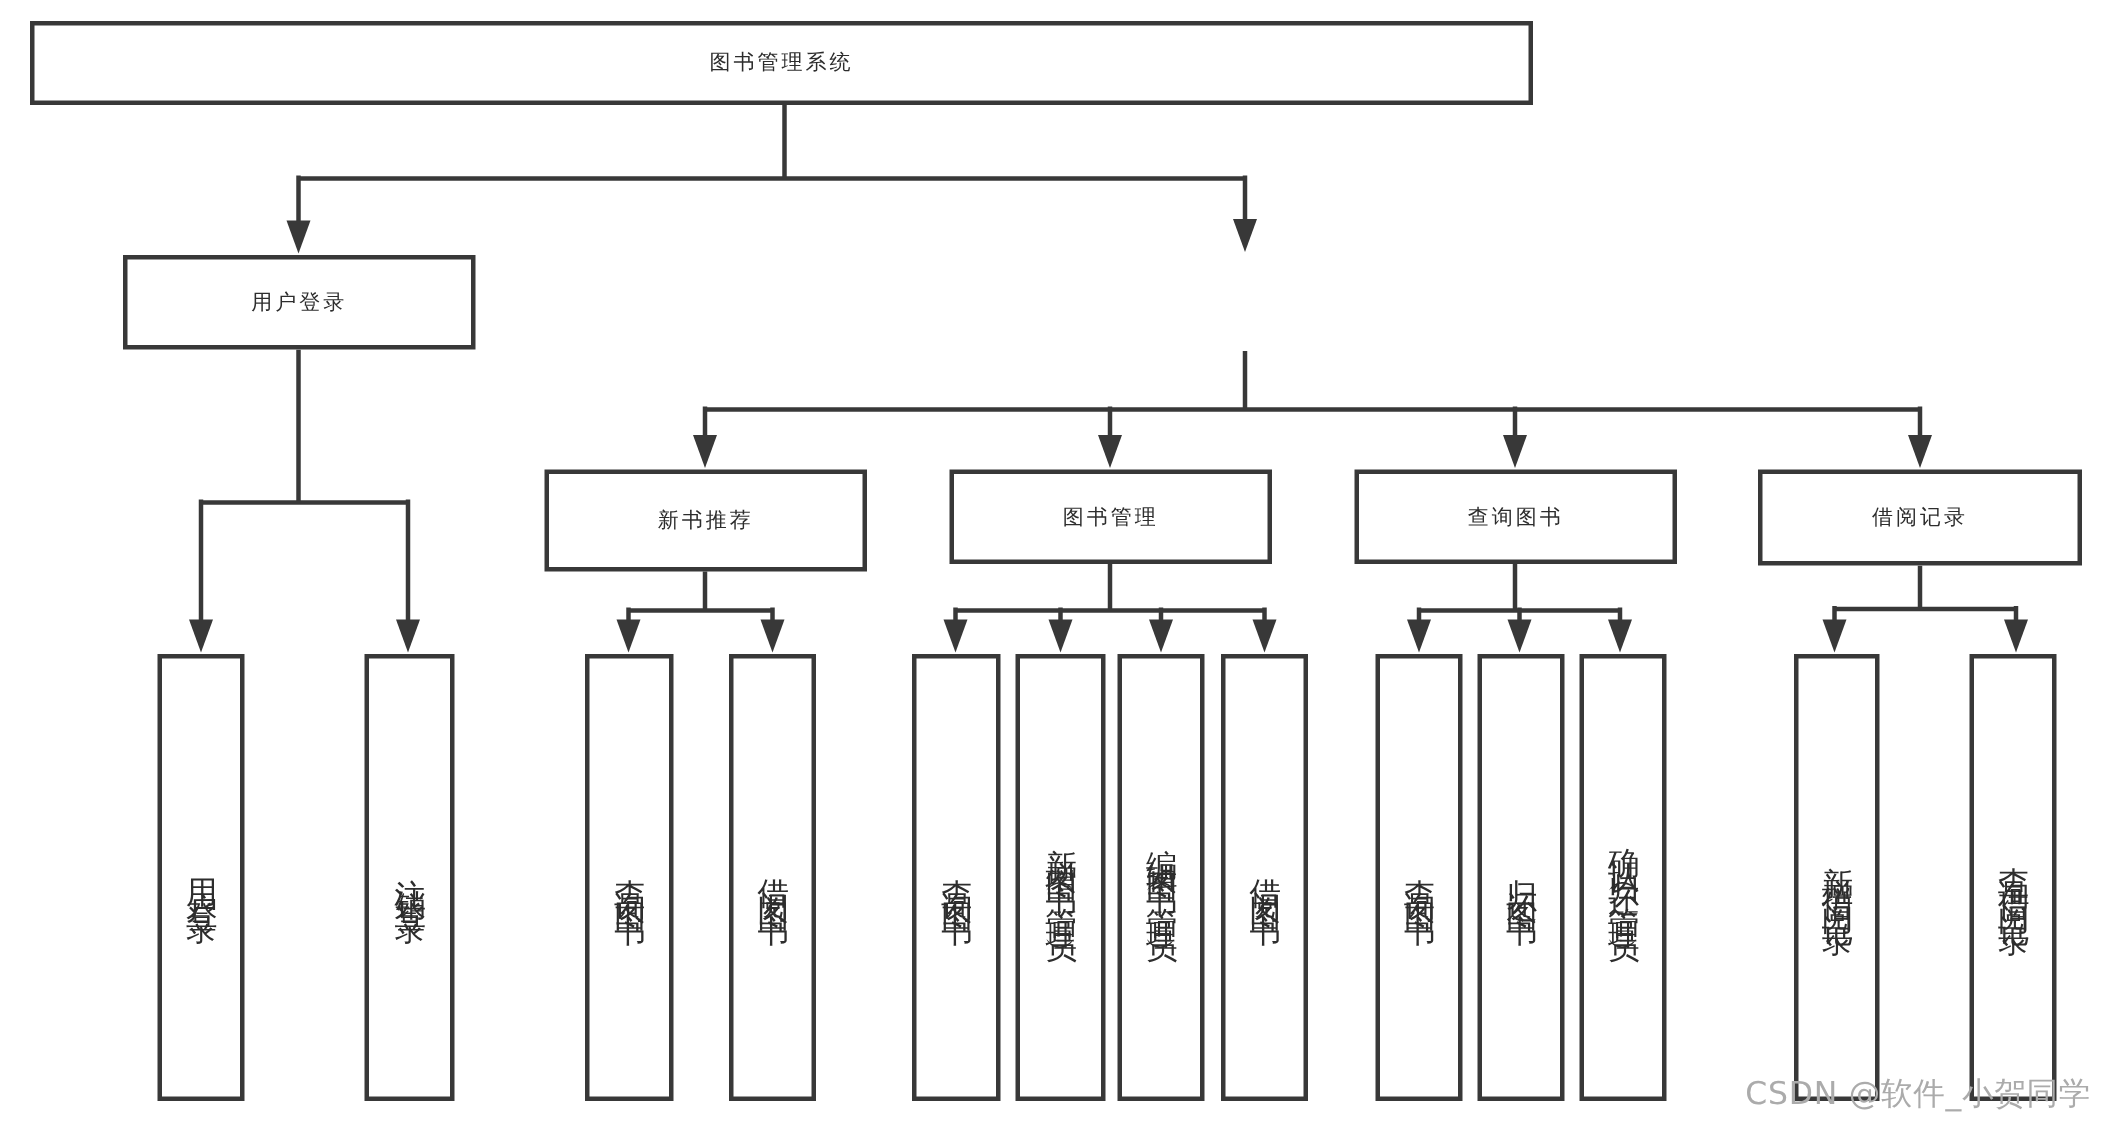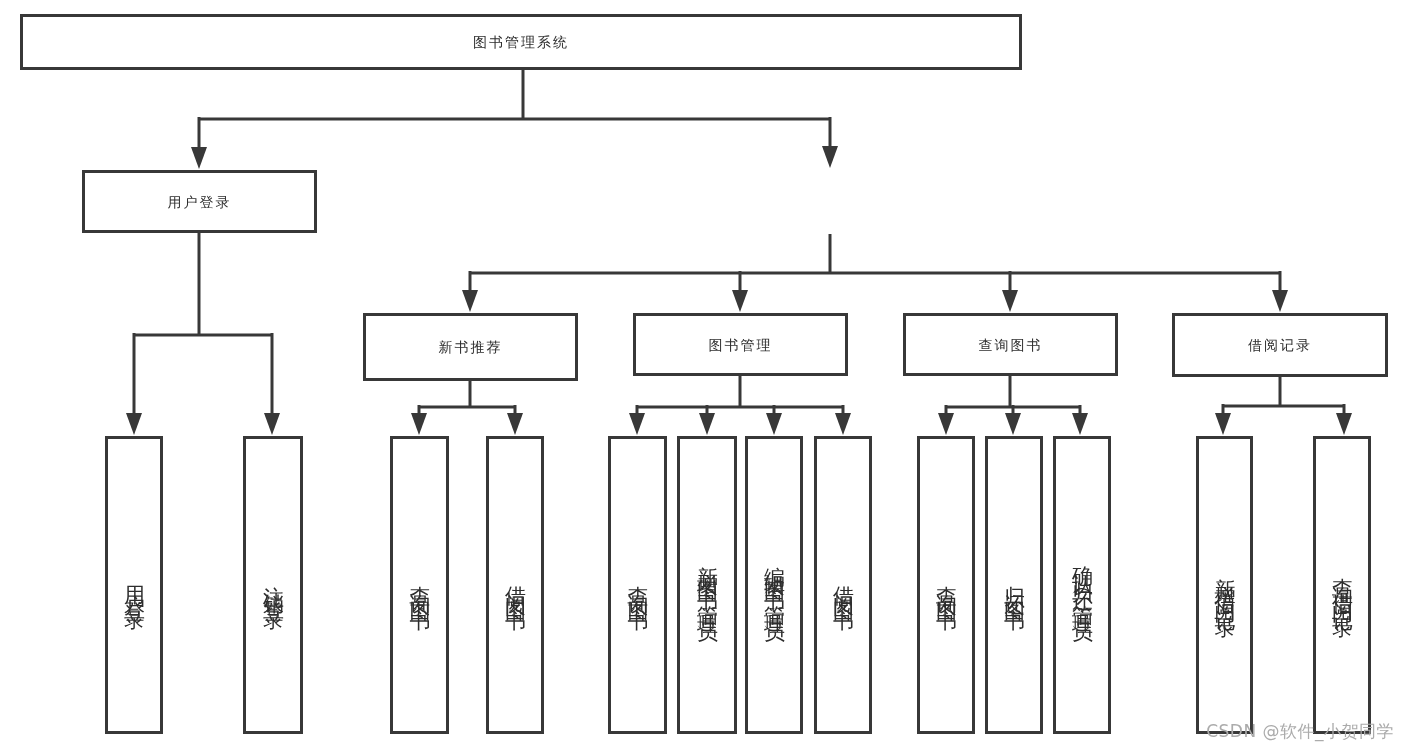--- a/index.html
+++ b/index.html
@@ -30,21 +30,21 @@
   .node.h .label{
     font-size:14px;letter-spacing:2px;white-space:nowrap;line-height:1;
   }
   .node.v .label{
     font-size:21px;line-height:1;
     writing-mode:vertical-rl;text-orientation:mixed;
     letter-spacing:8px;white-space:nowrap;
   }
   .watermark{
     position:absolute;right:11px;bottom:4px;
-    font-size:17px;letter-spacing:0.5px;
+    font-size:21px;letter-spacing:0.5px;
     color:var(--watermark);
     z-index:5;white-space:nowrap;
   }
 </style>
 </head>
 <body>
 
 <div class="stage">
 
   <svg class="connectors" viewBox="0 0 1405 747" xmlns="http://www.w3.org/2000/svg">

